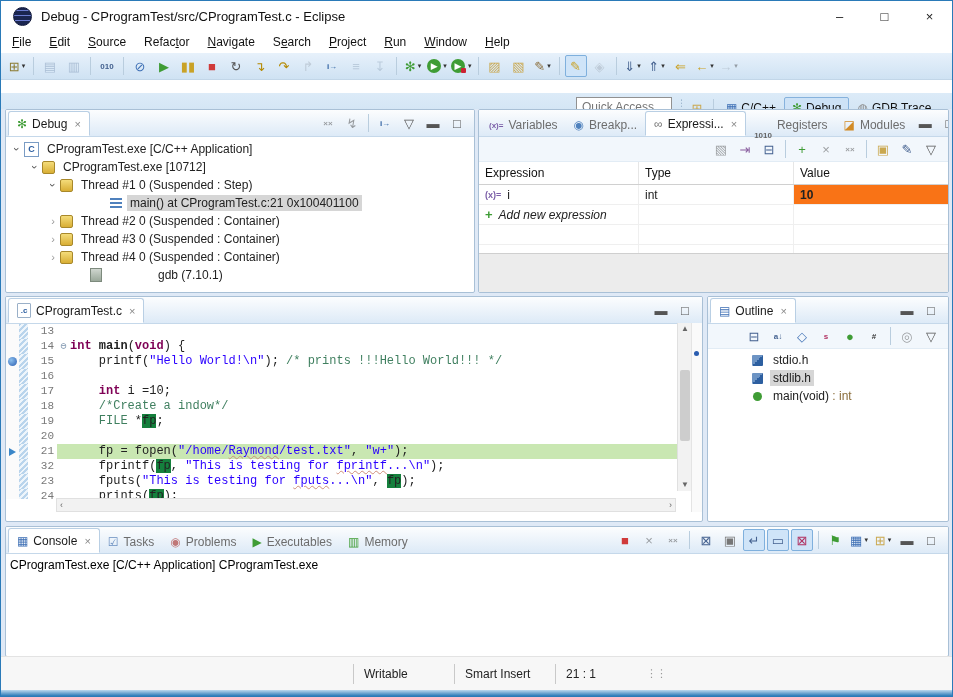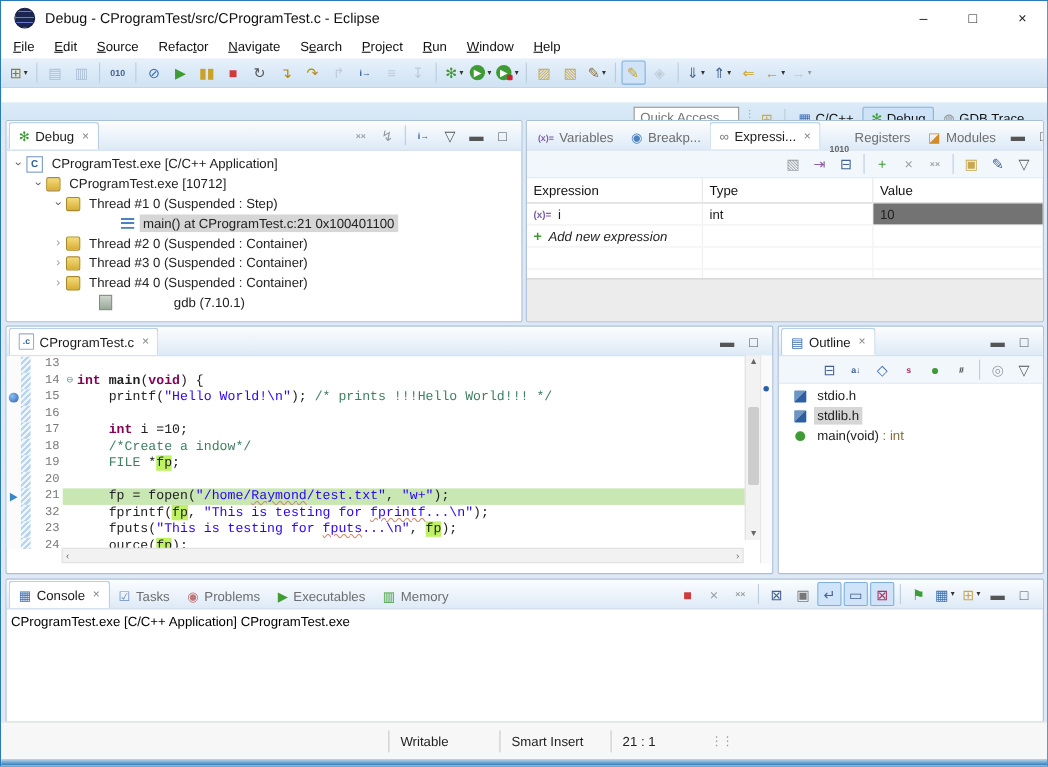--- a/index.html
+++ b/index.html
@@ -61,50 +61,50 @@
   .tlabel{padding:1px 3px;}
   .trow.sel .tlabel{background:#d6d6d6;}
   
   .xhead{display:flex;height:22px;align-items:center;border-bottom:1px solid #d0d0d0;font-size:12px;color:#111;}
   .xcol{padding-left:6px;box-sizing:border-box;border-right:1px solid #e6e6e6;height:100%;display:flex;align-items:center;}
   .xrow{display:flex;height:19px;align-items:center;border-bottom:1px solid #efefef;}
   .xc{height:100%;display:flex;align-items:center;box-sizing:border-box;border-right:1px solid #efefef;padding-left:6px;}
   .vx{color:#7b5ea7;font-size:9px;font-weight:bold;margin-right:6px;}
   .plus{color:#3f9c35;font-weight:bold;font-size:13px;margin-right:6px;}
   .addexp{font-style:italic;color:#222;}
-  .yellow{background:#737373;}
+  .yellow{background:#f97316;font-weight:bold;}
   .grayfill{position:absolute;left:0;right:0;bottom:0;height:38px;background:#ececec;border-top:1px solid #cfcfcf;}
   
   .codearea{position:relative;background:#fff;}
   .cline{display:flex;height:15px;line-height:15px;font-family:"Liberation Mono","DejaVu Sans Mono",monospace;font-size:12px;}
   .cmargin{width:13px;flex:none;background:#fbfbfb;display:flex;align-items:center;justify-content:center;}
   .hatch{width:9px;flex:none;background:repeating-linear-gradient(135deg,#b9d4ec 0,#b9d4ec 2px,#eef5fb 2px,#eef5fb 4px);}
   .lnum{width:26px;flex:none;text-align:right;color:#787878;font-size:11px;padding-right:3px;background:#fff;}
   .foldc{width:13px;flex:none;color:#7d94ae;font-size:10px;text-align:center;}
   .crest{flex:1;display:flex;min-width:0;}
   .ctext{white-space:pre;}
   .cur .crest{background:#c9e7b2;}
   .kw{color:#7f0055;font-weight:bold;}
   .str{color:#2a00ff;}
   .cmt{color:#3f7f5f;}
   .typ{color:#3f7f5f;}
   .fn{font-weight:bold;}
-  .occ{background:#bef264;text-align:right;}
+  .occ{background:#15803d;text-align:right;}
   .sp{text-decoration:underline;text-decoration-style:wavy;text-decoration-color:#cf8e7a;text-decoration-thickness:1px;}
   .bpdot{width:9px;height:9px;border-radius:50%;background:radial-gradient(circle at 35% 35%,#8cc0ee,#2a5db0);}
   .curarrow{width:0;height:0;border-left:7px solid #3a86c8;border-top:4px solid transparent;border-bottom:4px solid transparent;}
   .vsb{position:absolute;right:10px;top:26px;width:14px;bottom:30px;background:#f2f2f2;border-left:1px solid #e0e0e0;}
   .vsb .thumb{position:absolute;left:2px;right:2px;top:28%;height:42%;background:#cdcdcd;border-radius:2px;}
   .sbarrow{position:absolute;left:0;right:0;height:12px;color:#666;font-size:8px;text-align:center;line-height:12px;}
   .hsb{position:absolute;left:50px;right:26px;bottom:9px;height:14px;background:#f2f2f2;border:1px solid #e0e0e0;color:#666;
     display:flex;align-items:center;justify-content:space-between;font-size:9px;padding:0 3px;box-sizing:border-box;}
   .ovr{position:absolute;right:0;top:26px;width:10px;bottom:9px;background:#fafafa;border-left:1px solid #e4e4e4;}
   .ovr .m1{position:absolute;left:2px;top:28px;width:5px;height:5px;background:#2a5db0;border-radius:50%;}
   
-  .orow{height:18px;display:flex;align-items:center;padding-left:14px;}
+  .orow{height:18px;display:flex;align-items:center;padding-left:14px;margin-left:30px;}
   .oi-inc{width:11px;height:11px;background:linear-gradient(135deg,#6d94c4 50%,#2d5fa0 50%);margin-right:7px;border-radius:1px;}
   .oi-fn{width:9px;height:9px;border-radius:50%;background:#3f9c35;margin:1px 8px 0 1px;}
   .olabel{padding:1px 3px;}
   .orow.sel .olabel{background:#d6d6d6;}
   .osuffix{color:#8a6d3b;}
   
   .consline{padding:4px 4px;color:#000;}
   
   .statusbar{position:absolute;left:0;right:0;bottom:6px;height:33px;background:#f7f7f7;border-top:1px solid #e3e3e3;
     display:flex;align-items:center;color:#222;}
@@ -561,21 +561,21 @@
               <span class="foldc"></span>
               <span class="ctext"><span class="pl">    fputs(</span><span class="str">"This is testing for </span><span class="str sp">fputs</span><span class="str">...\n"</span><span class="pl">, </span><span class="occ">fp</span><span class="pl">);</span></span>
             </span>
           </div>
           <div class="cline">
             <span class="cmargin"></span>
             <span class="hatch"></span>
             <span class="lnum">24</span>
             <span class="crest">
               <span class="foldc"></span>
-              <span class="ctext"><span class="pl">    ource(</span><span class="occ">fp</span><span class="pl">);</span></span>
+              <span class="ctext"><span class="pl">    prints(</span><span class="occ">fp</span><span class="pl">);</span></span>
             </span>
           </div>
         </div>
       <div class="hsb">
           <span>‹</span>
           <span>›</span>
         </div>
       <div class="vsb">
         <span class="sbarrow" style="top:0;">▲</span>
         <span class="thumb"></span>

